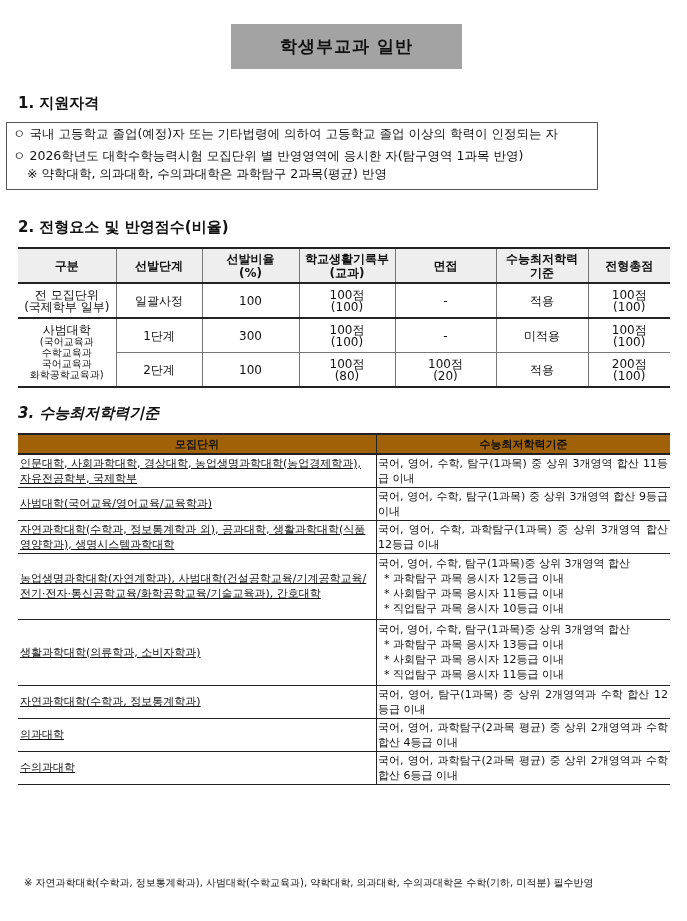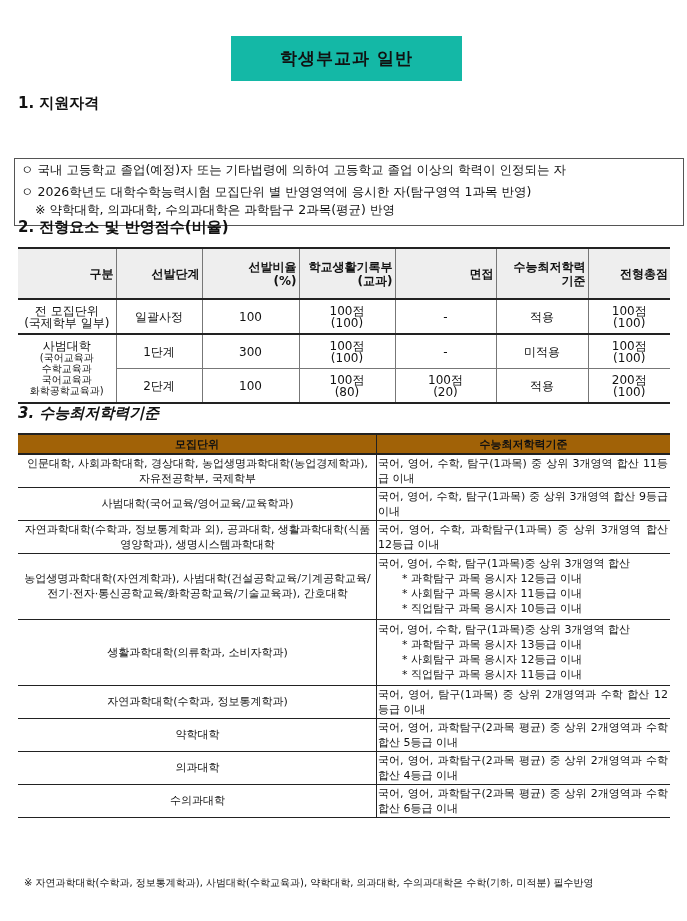--- a/index.html
+++ b/index.html
@@ -2,65 +2,65 @@
 <html><head>
 <meta charset="utf-8">
 <style>
   html, body { margin: 0; padding: 0; background: #ffffff; }
   body {
     width: 687px; height: 921px; position: relative; overflow: hidden;
     font-family: "DejaVu Sans", "Liberation Sans", sans-serif;
     color: #111;
   }
   .title-box {
-    position: absolute; left: 231px; top: 36px; width: 231px; height: 45px;
-    background: #14b8a6; display: flex; align-items: center; justify-content: center;
+    position: absolute; left: 231px; top: 24px; width: 231px; height: 45px;
+    background: #a3a3a3; display: flex; align-items: center; justify-content: center;
     font-size: 17px; font-weight: bold; letter-spacing: 1px;
   }
   .section-heading {
     position: absolute; left: 18px; font-size: 15px; font-weight: bold;
   }
   .qual-box {
-    position: absolute; left: 14px; top: 122px; width: 670px; height: 68px;
+    position: absolute; left: 6px; top: 122px; width: 592px; height: 68px;
     border: 1px solid #555; box-sizing: border-box; font-size: 12.5px;
-    padding: 2px 6px; line-height: 18px; margin-top: 36px;
+    padding: 2px 6px; line-height: 18px;
   }
   .qual-line { white-space: nowrap; }
   .qual-line.gap { margin-top: 4px; }
   .qual-note { padding-left: 14px; white-space: nowrap; }
 
   table { border-collapse: collapse; position: absolute; }
   #t2 { left: 18px; top: 247px; width: 652px; font-size: 12px; }
   #t2 th {
     background: #eeeeee; font-weight: bold; border-top: 2px solid #222; border-bottom: 2px solid #222;
     border-left: 1px solid #777; border-right: 1px solid #777; height: 33px; line-height: 14px;
-    padding: 8px 2px; text-align: right; font-size: 12px; margin-top: 36px;
+    padding: 0 2px; text-align: center; font-size: 12px; margin-top: 36px;
   }
   #t2 td {
     border-left: 1px solid #777; border-right: 1px solid #777; border-bottom: 2px solid #222;
     text-align: center; line-height: 12px; height: 33px; padding: 0 2px; font-size: 12px;
   }
   #t2 th:first-child, #t2 td:first-child { border-left: none; }
   #t2 th:last-child, #t2 td.last { border-right: none; }
   .small { font-size: 10px; line-height: 10px; }
   .tight { font-size: 11px; line-height: 11px; margin-top: 10px; }
 
   #t3 { left: 18px; top: 433px; width: 652px; font-size: 11px; }
   #t3 th {
     background: #a16207; font-weight: bold; border-top: 2px solid #222; border-bottom: 2px solid #222;
     height: 18px; padding: 0; text-align: center; font-size: 11px;
   }
   #t3 th.col1 { border-right: 1px solid #222; }
   #t3 td {
     border-bottom: 1.5px solid #222; vertical-align: middle; line-height: 15px; padding: 0 1px;
     font-size: 11px;
   }
-  #t3 td.unit { width: 355px; text-align: center; padding-left: 2px; }
+  #t3 td.unit { width: 355px; text-align: left; padding-left: 2px; text-decoration: underline; }
   #t3 td.crit { border-left: 1px solid #222; text-align: justify; padding-right: 2px; }
-  .bullet { padding-left: 24px; display: block; }
+  .bullet { padding-left: 6px; display: block; }
   .footnote {
     position: absolute; left: 24px; top: 876px; font-size: 10px; white-space: nowrap;
   }
 </style>
 </head>
 <body>
 
 <div class="title-box">학생부교과 일반</div>
 
 <div class="section-heading" style="top:94px;">1. 지원자격</div>
@@ -165,24 +165,20 @@
         <span class="bullet">* 과학탐구 과목 응시자 13등급 이내</span>
         <span class="bullet">* 사회탐구 과목 응시자 12등급 이내</span>
         <span class="bullet">* 직업탐구 과목 응시자 11등급 이내</span>
       </td>
     </tr>
     <tr style="height:33px">
       <td class="unit">자연과학대학(수학과, 정보통계학과)</td>
       <td class="crit">국어, 영어, 탐구(1과목) 중 상위 2개영역과 수학 합산 12등급 이내</td>
     </tr>
     <tr style="height:33px">
-      <td class="unit">약학대학</td>
-      <td class="crit">국어, 영어, 과학탐구(2과목 평균) 중 상위 2개영역과 수학 합산 5등급 이내</td>
-    </tr>
-    <tr style="height:33px">
       <td class="unit">의과대학</td>
       <td class="crit">국어, 영어, 과학탐구(2과목 평균) 중 상위 2개영역과 수학 합산 4등급 이내</td>
     </tr>
     <tr style="height:33px">
       <td class="unit">수의과대학</td>
       <td class="crit">국어, 영어, 과학탐구(2과목 평균) 중 상위 2개영역과 수학 합산 6등급 이내</td>
     </tr>
   </tbody>
 </table>
 

